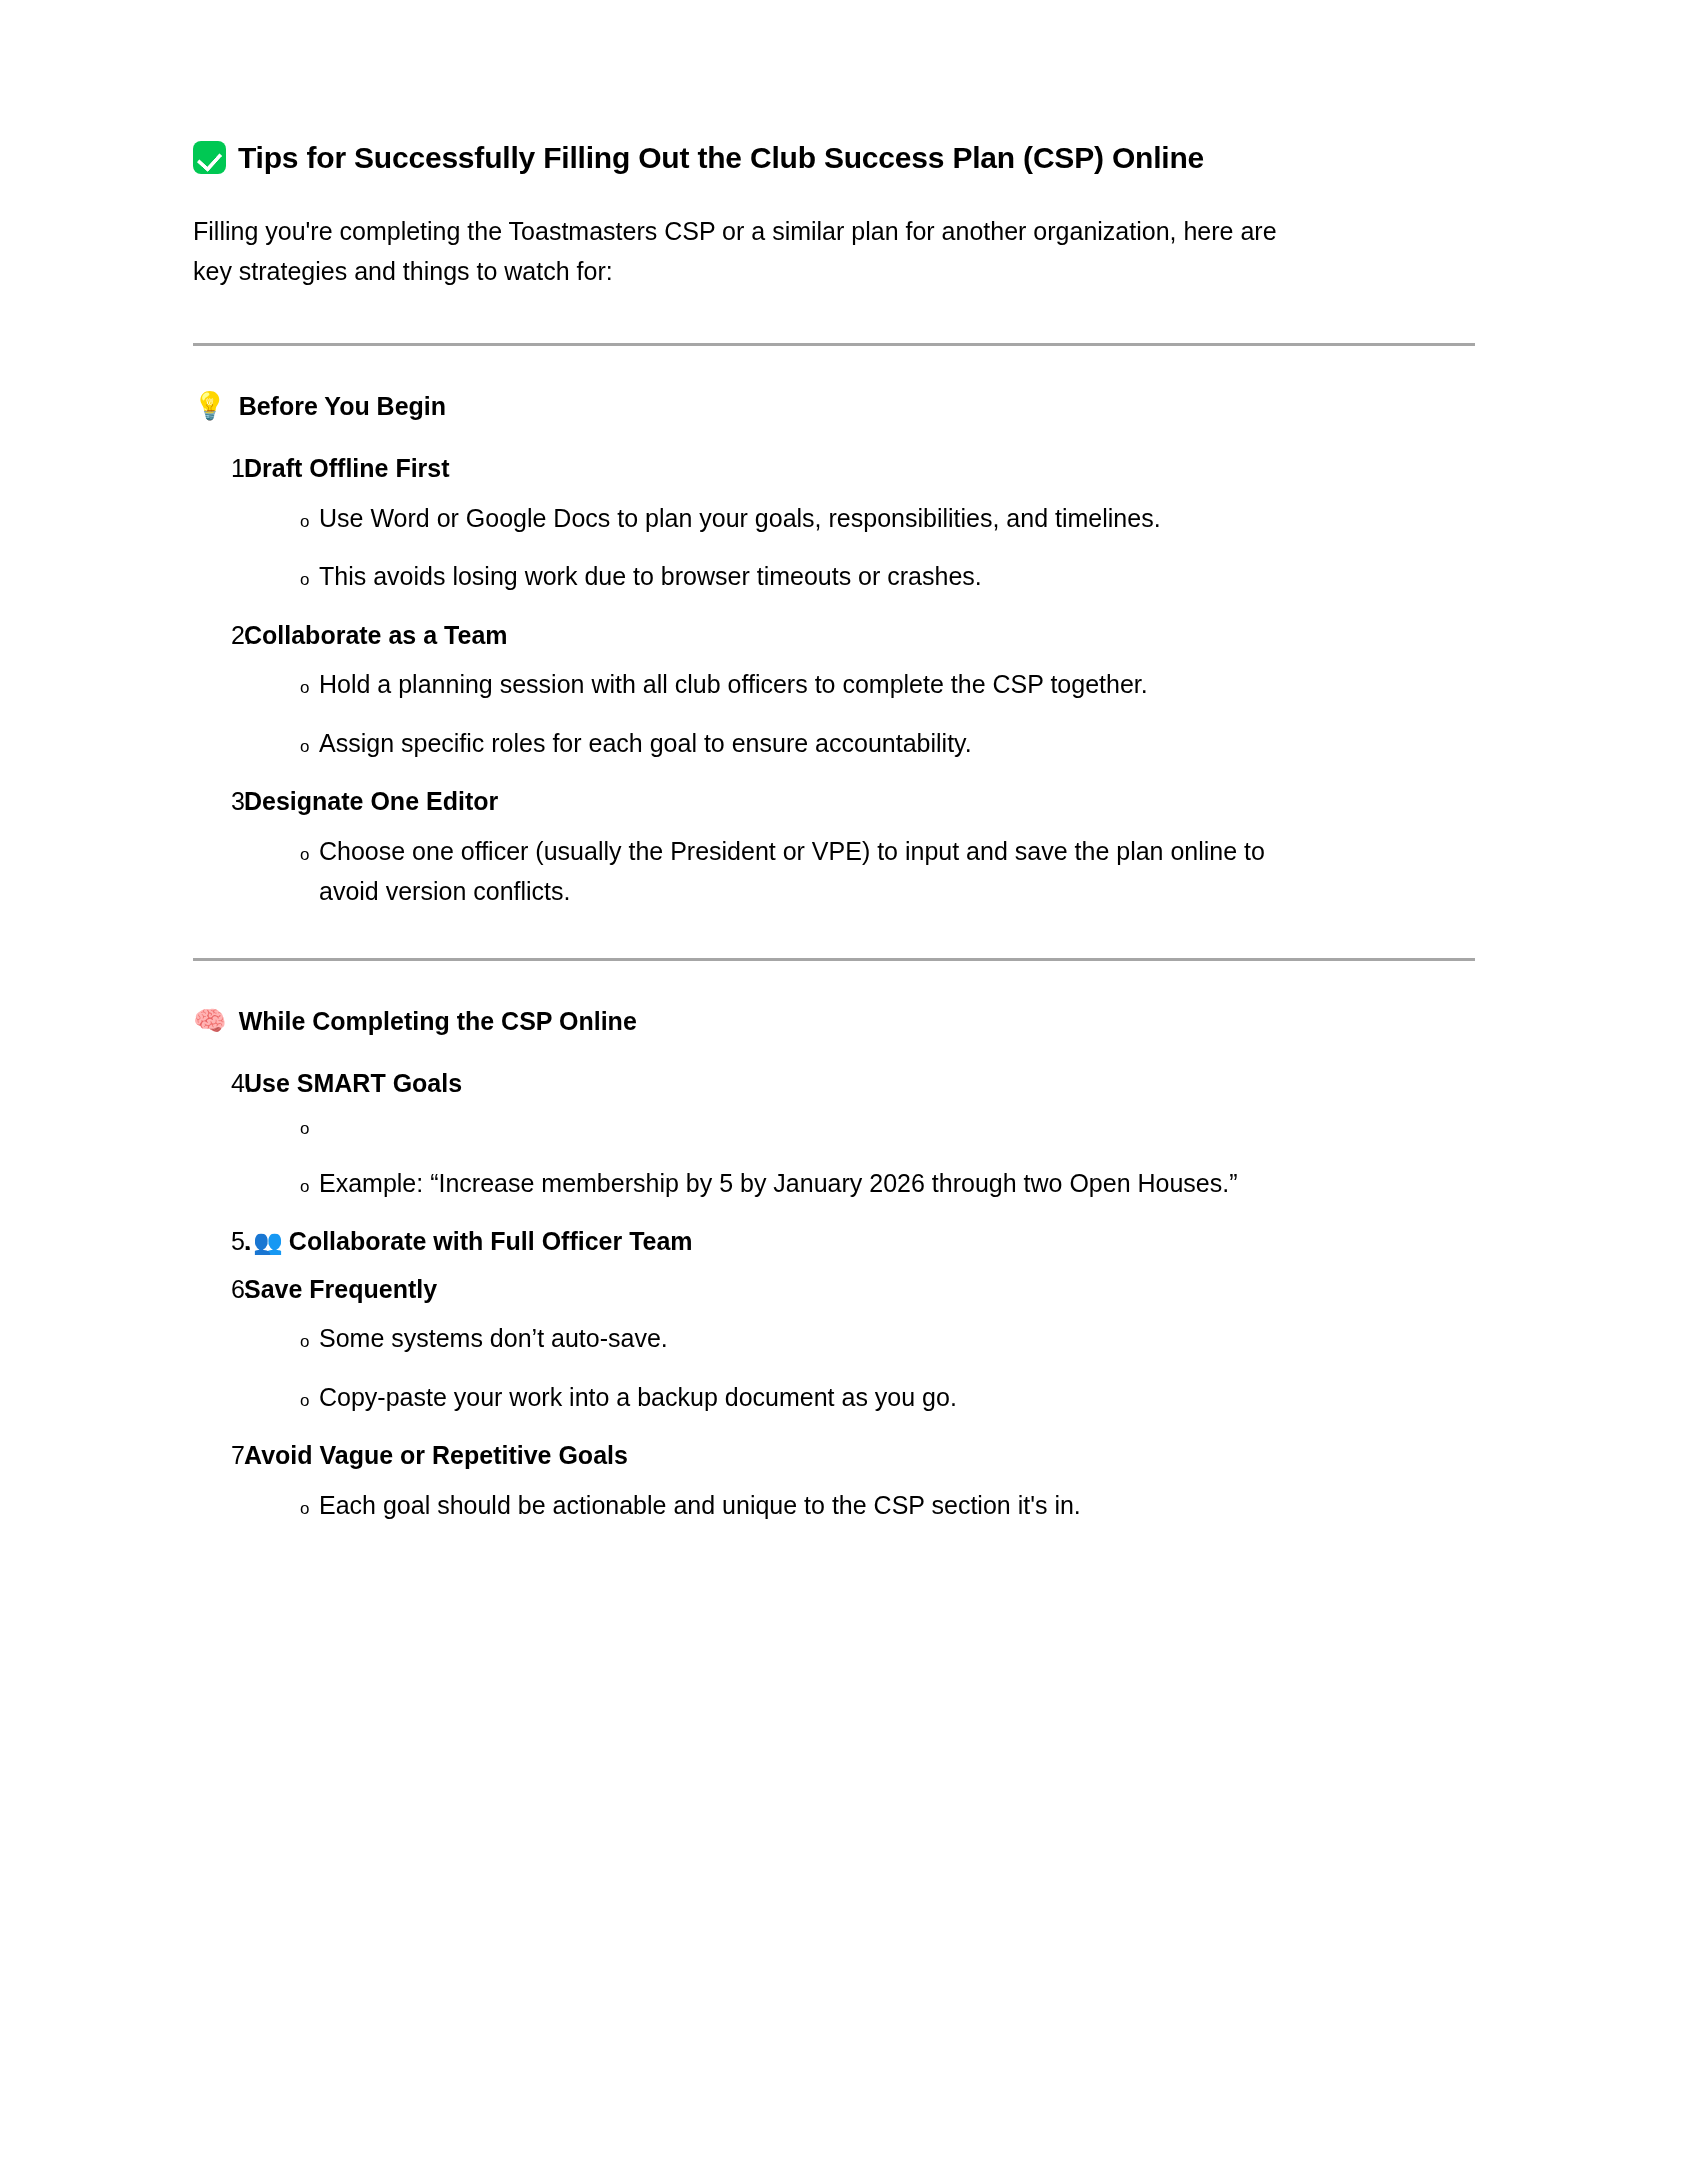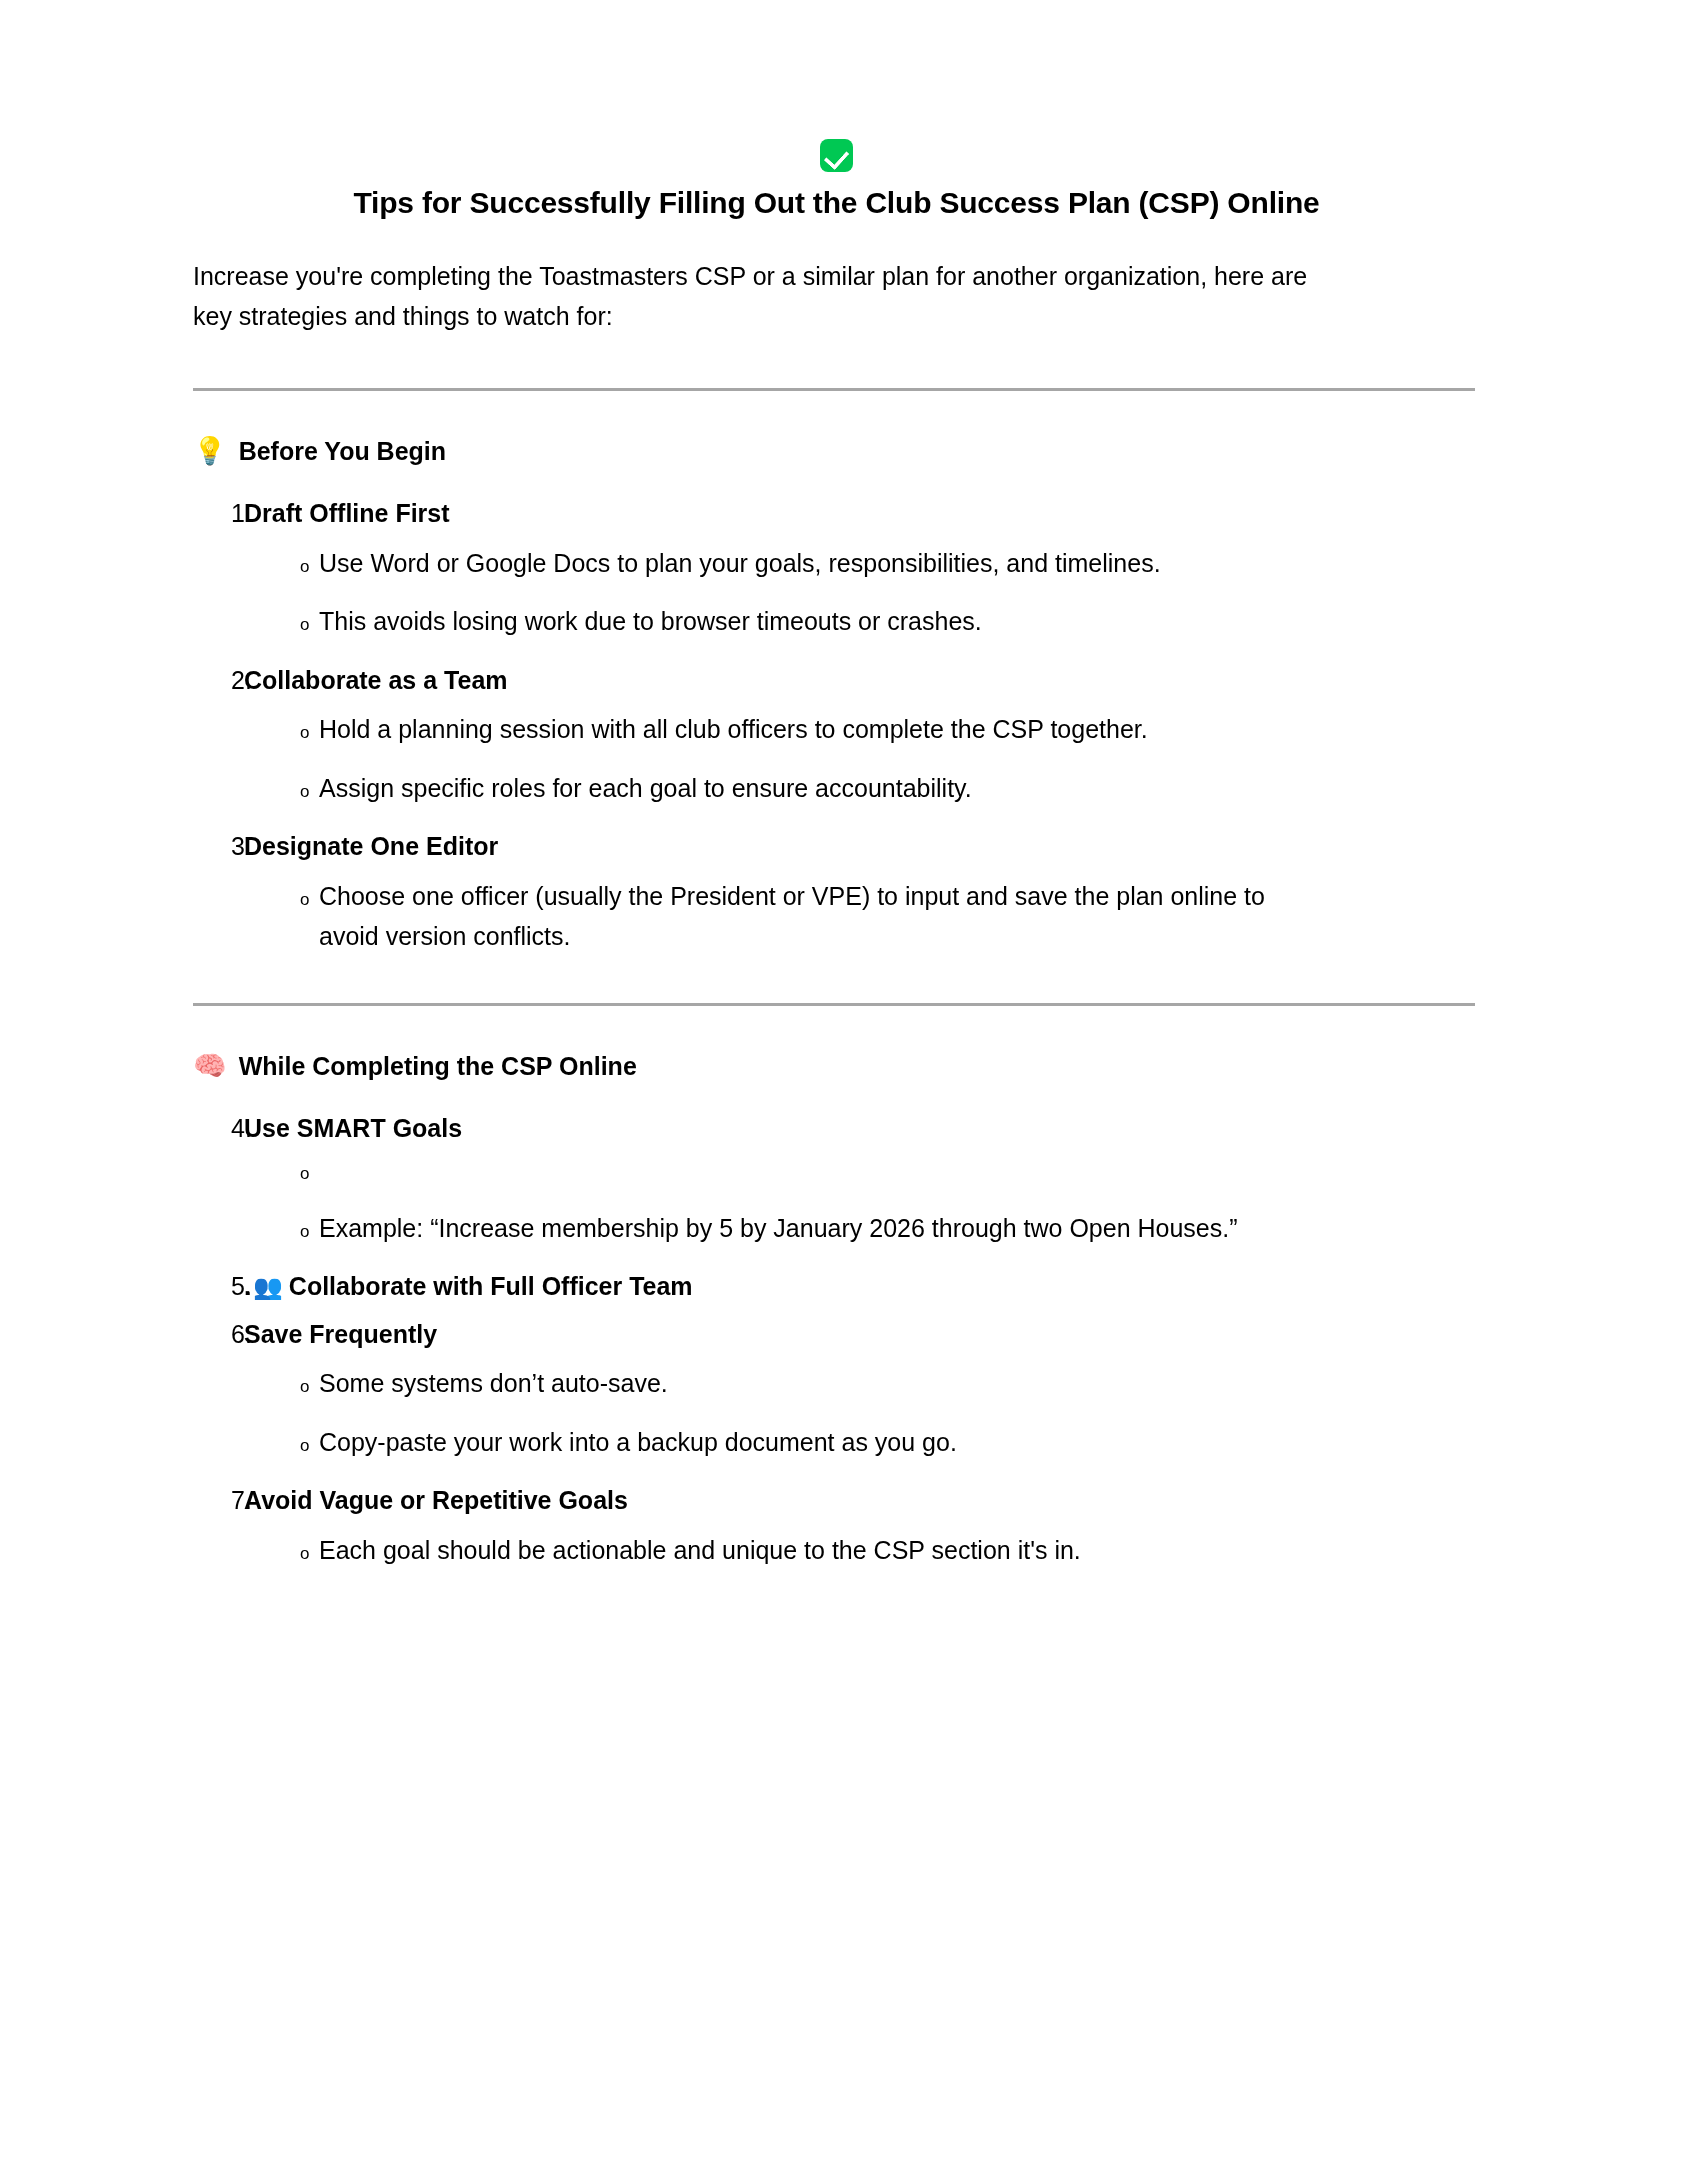--- a/index.html
+++ b/index.html
@@ -26,21 +26,20 @@
   
   .doc-title {
     display: flex;
     align-items: center;
     gap: 12px;
     font-size: 30px;
     font-weight: bold;
     letter-spacing: -0.2px;
     line-height: 1.25;
     margin: 0 0 34px 0;
-    flex-direction: column;
   }
   .emoji {
     font-family: "DejaVu Sans", sans-serif;
     font-weight: normal;
     display: inline-block;
     line-height: 1;
   }
   
   .check-emoji {
     width: 33px;
@@ -155,21 +154,21 @@
 <body>
 
 <div class="page">
 
   <h1 class="doc-title">
     <span class="check-emoji emoji"></span>
     <span>Tips for Successfully Filling Out the Club Success Plan (CSP) Online</span>
   </h1>
 
   <p class="intro">
-    <span>Increase you're completing the </span><b>Toastmasters CSP</b><span> or a similar plan for another organization, here are key strategies and things to watch for:</span>
+    <span>Filling you're completing the </span><b>Toastmasters CSP</b><span> or a similar plan for another organization, here are key strategies and things to watch for:</span>
   </p>
 
   <hr class="divider">
 
   <h2 class="section-heading">
     <span class="emoji bulb-emoji">💡</span>
     <span>Before You Begin</span>
   </h2>
 
   <ol class="olist">

